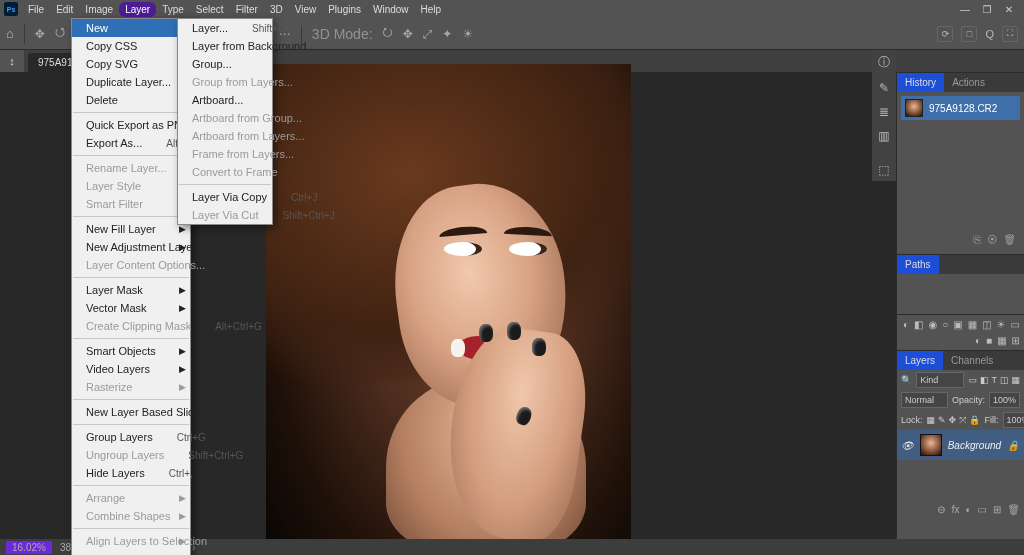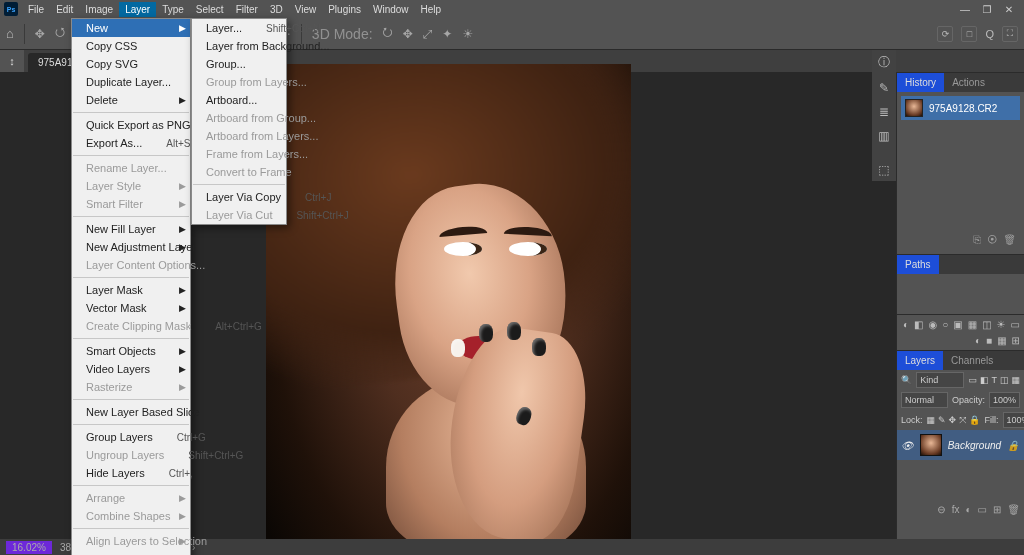--- a/index.html
+++ b/index.html
@@ -2,21 +2,21 @@
 <html><head>
 <meta charset="utf-8">
 <style>
 * { margin: 0; padding: 0; box-sizing: border-box; font-family: "Segoe UI", Tahoma, sans-serif; user-select: none; }
 body { width: 1024px; height: 555px; background: #323232; color: #ccc; font-size: 10px; overflow: hidden; position: relative; }
 
 
 .menubar { height: 18px; background: #535353; display: flex; align-items: center; padding: 0 4px; gap: 0; color: #ddd; }
 .menubar .ps-icon { width: 14px; height: 14px; background: #001d36; color: #39a3ff; font-weight: bold; font-size: 7px; display: flex; align-items: center; justify-content: center; margin-right: 4px; border-radius: 2px; }
 .menubar .menu-item { padding: 2px 6px; cursor: default; }
-.menubar .menu-item.active { background: #0369a1; color: #fff; }
+.menubar .menu-item.active { background: #4c1d95; color: #fff; border-radius: 6px; }
 .menubar .spacer { flex: 1; }
 .menubar .win-ctrl { width: 22px; text-align: center; font-size: 10px; color: #ccc; }
 
 
 .optionsbar { height: 32px; background: #535353; border-bottom: 1px solid #2a2a2a; display: flex; align-items: center; padding: 0 6px; gap: 10px; color: #bbb; }
 .optionsbar .home-icon { font-size: 13px; }
 .optionsbar .sep { width: 1px; height: 20px; background: #3a3a3a; }
 .optionsbar .ob-icon { font-size: 12px; opacity: .8; }
 .optionsbar .ob-text { font-size: 14px; opacity: .6; }
 .optionsbar .right-cluster { margin-left: auto; display:flex; gap:8px; align-items:center; }
@@ -93,21 +93,21 @@
 
 .dropdown { position:absolute; background:#f0f0f0; color:#222; font-size:11px; box-shadow: 3px 3px 8px rgba(0,0,0,.45); border:1px solid #8a8a8a; z-index:50;}
 .dropdown .row { display:flex; justify-content:space-between; align-items:center; padding:3px 18px 3px 14px; white-space:nowrap; position:relative;}
 .dropdown .row.disabled { color:#9a9a9a; }
 .dropdown .row.hl { background:#2e6fb5; color:#fff; }
 .dropdown .row .sc { color:#555; margin-left:24px; font-size:10px;}
 .dropdown .row .arrow { position:absolute; right:4px; font-size:9px; }
 .dropdown hr { border:none; border-top:1px solid #c7c7c7; margin:3px 1px; }
 
 .menu1 { top:18px; left:71px; width:120px; }
-.menu2 { top:18px; left:191px; width:96px; }
+.menu2 { top:18px; left:177px; width:96px; }
 
 
 .statusbar { position:absolute; bottom:0; left:0; right:0; height:16px; background:#3d3d3d; color:#aaa; font-size:10px; display:flex; align-items:center; padding:0 6px; gap:8px;}
 .statusbar .zoom { background:#6d28d9; padding:1px 6px;}
 </style>
 </head>
 <body>
 
 <div class="menubar">
   <div class="ps-icon">Ps</div>

